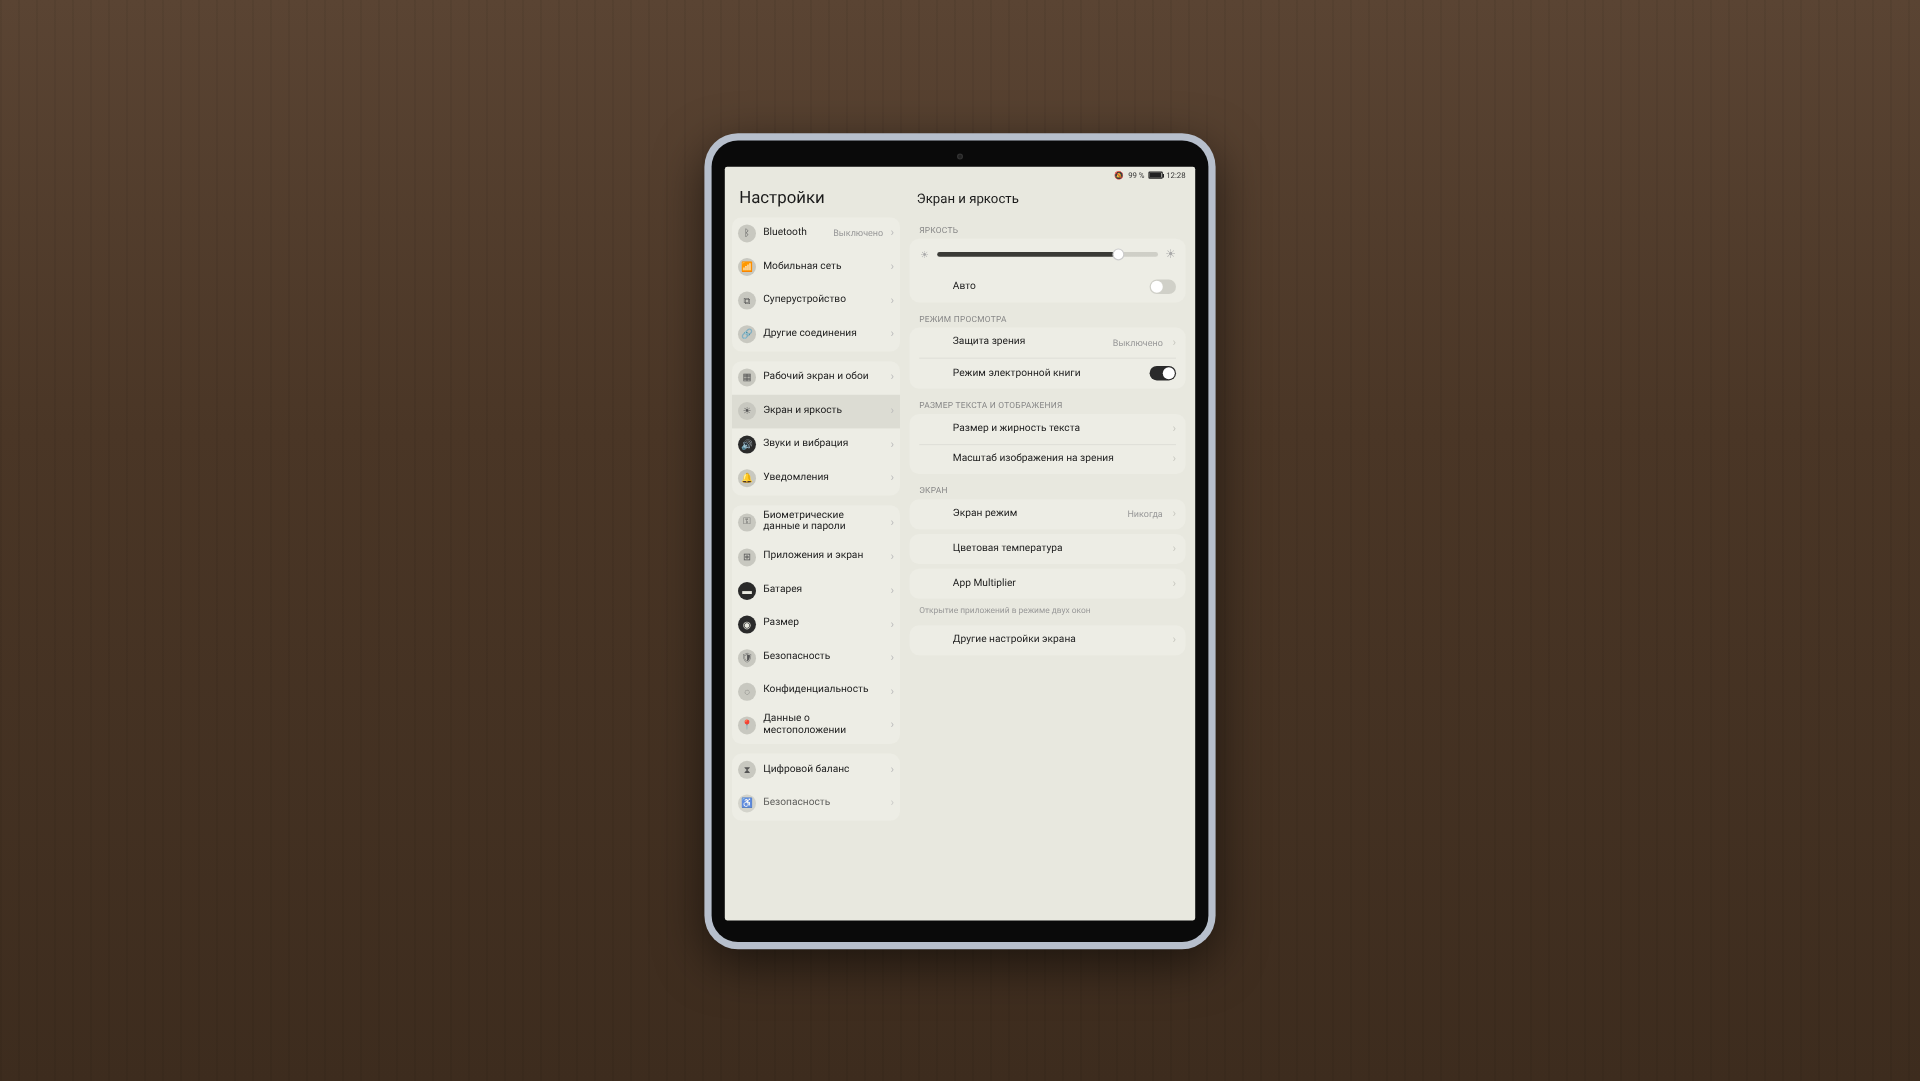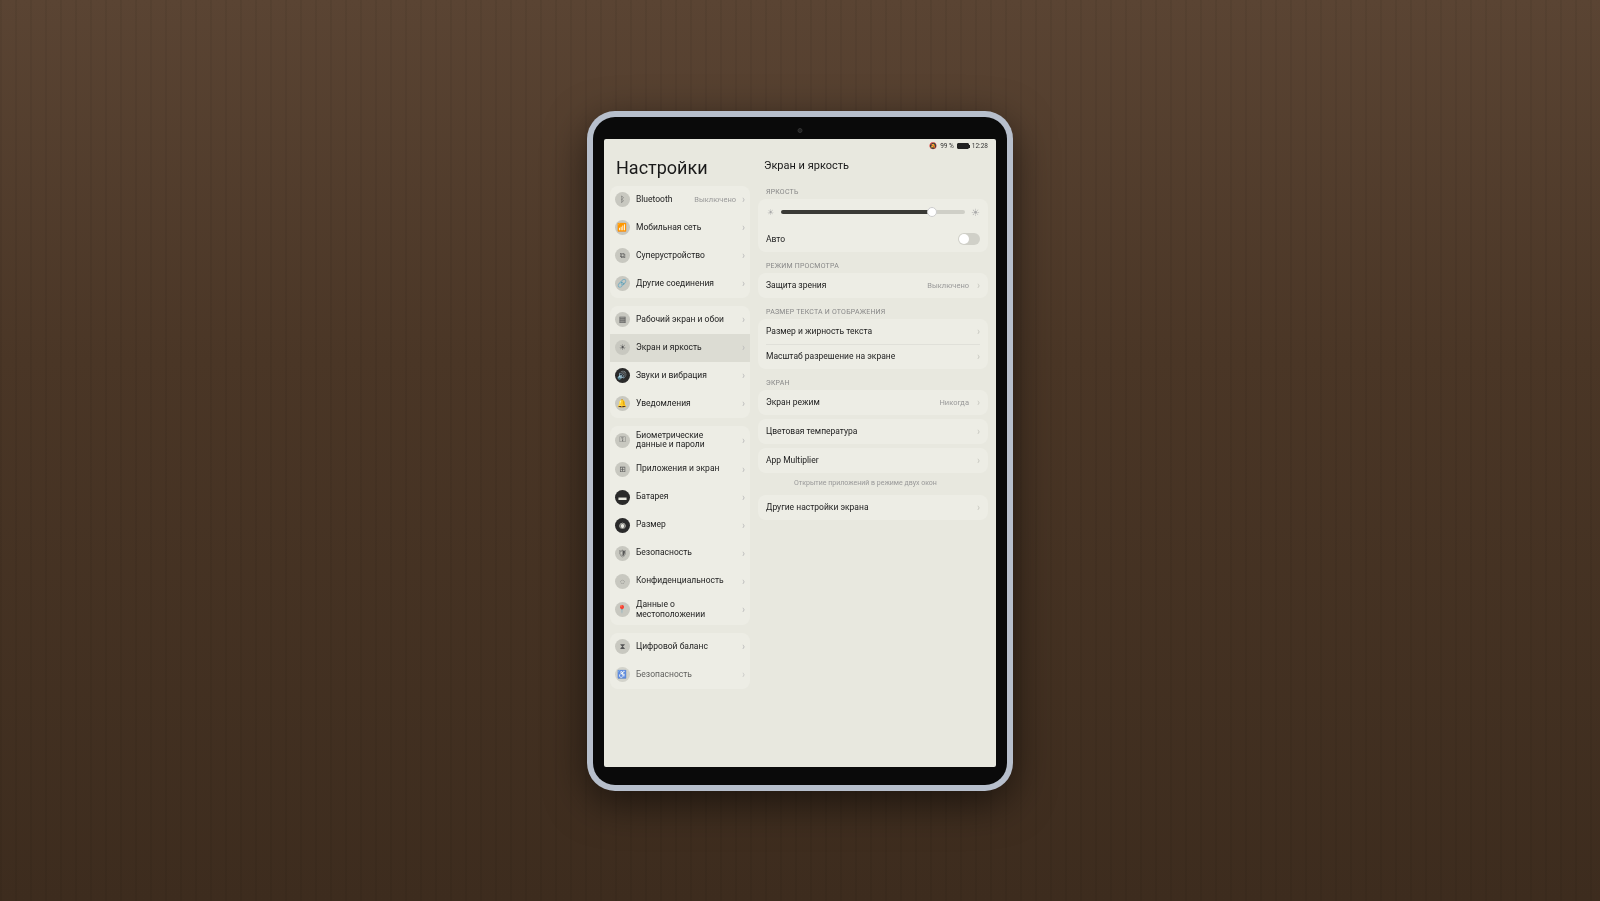--- a/index.html
+++ b/index.html
@@ -76,21 +76,21 @@
     min-height: 0;
   }
   
   .sidebar {
     width: 150px;
     display: flex;
     flex-direction: column;
     padding: 0 4px 0 6px;
   }
   .sidebar-title {
-    font-size: 18px;
+    font-size: 14px;
     padding: 4px 6px 8px 6px;
     color: #1a1a1a;
   }
   .sidebar-scroll {
     flex: 1;
     overflow: hidden;
     display: flex;
     flex-direction: column;
     gap: 1.5px;
   }
@@ -157,21 +157,21 @@
     padding: 7px 8px;
     gap: 6px;
     min-height: 25px;
     position: relative;
   }
   .row + .row::before {
     content: "";
     position: absolute; top: 0; left: 8px; right: 8px;
     height: 0.5px; background: rgba(0,0,0,0.05);
   }
-  .r-label { flex: 1; color: #222; }
+  .r-label { flex: 1; color: #222; margin-left: 28px; }
   .r-value { color: #999; font-size: 7.5px; }
   .r-chev { color: #c8c8c0; font-size: 10px; margin-left: 2px; }
   .toggle {
     width: 22px; height: 12px; border-radius: 6px;
     background: #d0d0c8; position: relative;
   }
   .toggle.on { background: #2a2a2a; }
   .toggle .knob {
     position: absolute; top: 1px; width: 10px; height: 10px;
     border-radius: 50%; background: #fff;
@@ -191,21 +191,20 @@
   }
   .slider .thumb {
     position: absolute; left: 82%; top: 50%;
     transform: translate(-50%, -50%);
     width: 10px; height: 10px; border-radius: 50%;
     background: #fff; border: 0.5px solid #ccc;
   }
   .footnote {
     font-size: 7px; color: #999;
     padding: 2px 8px 8px 8px;
-    margin-left: 28px;
   }
 </style>
 </head>
 <body>
 
 <div class="tablet-frame">
   <div class="bezel">
     <div class="camera"></div>
     <div class="screen">
 
@@ -341,30 +340,36 @@
             </div>
           </div>
 
           <div class="section-label">РЕЖИМ ПРОСМОТРА</div>
           <div class="card" id="view-mode-card">
               <div class="row">
                 <div class="r-label">Защита зрения</div>
                 <span class="r-value">Выключено</span>
                 <span class="r-chev">›</span>
               </div>
+              <div class="row">
+                <div class="r-label">Режим электронной книги</div>
+                <div class="toggle on">
+                  <div class="knob"></div>
+                </div>
+              </div>
             </div>
 
           <div class="section-label">РАЗМЕР ТЕКСТА И ОТОБРАЖЕНИЯ</div>
           <div class="card" id="text-size-card">
               <div class="row">
                 <div class="r-label">Размер и жирность текста</div>
                 <span class="r-chev">›</span>
               </div>
               <div class="row">
-                <div class="r-label">Масштаб разрешение на экране</div>
+                <div class="r-label">Масштаб изображения на зрения</div>
                 <span class="r-chev">›</span>
               </div>
             </div>
 
           <div class="section-label">ЭКРАН</div>
           <div class="card" id="screen-card">
               <div class="row">
                 <div class="r-label">Экран режим</div>
                 <span class="r-value">Никогда</span>
                 <span class="r-chev">›</span>

